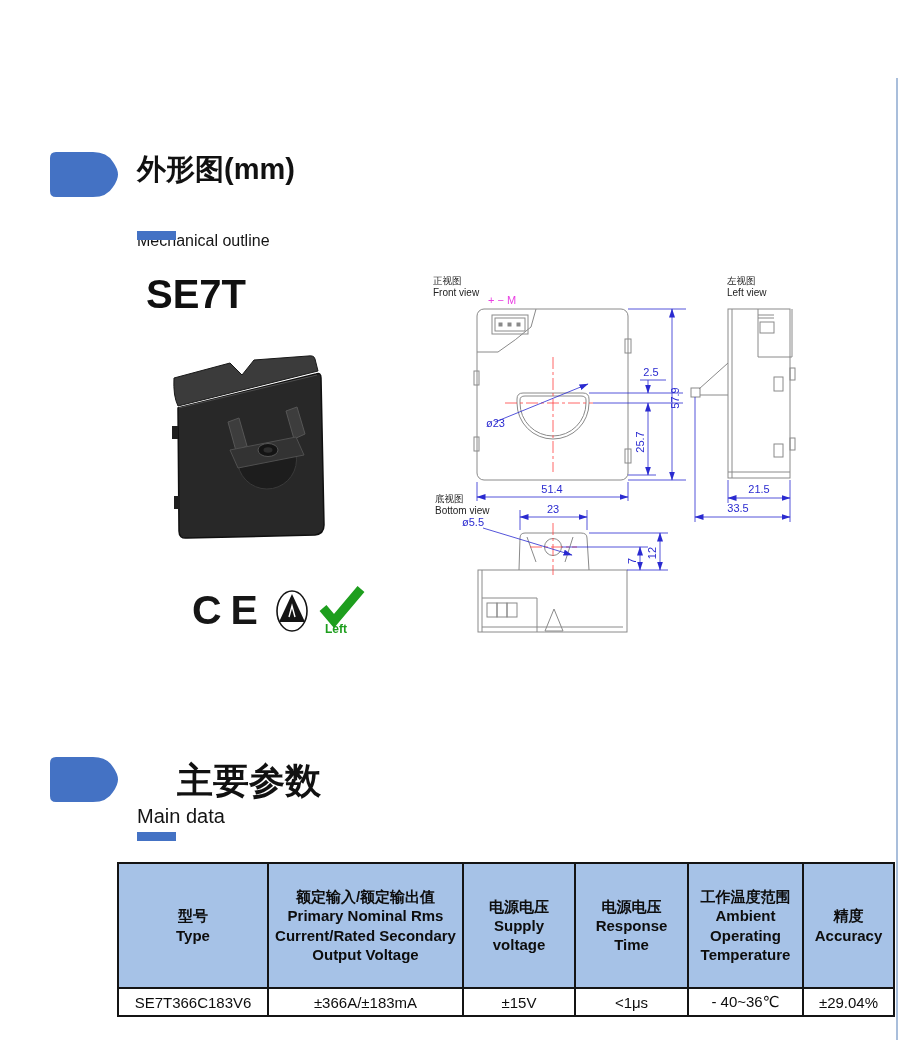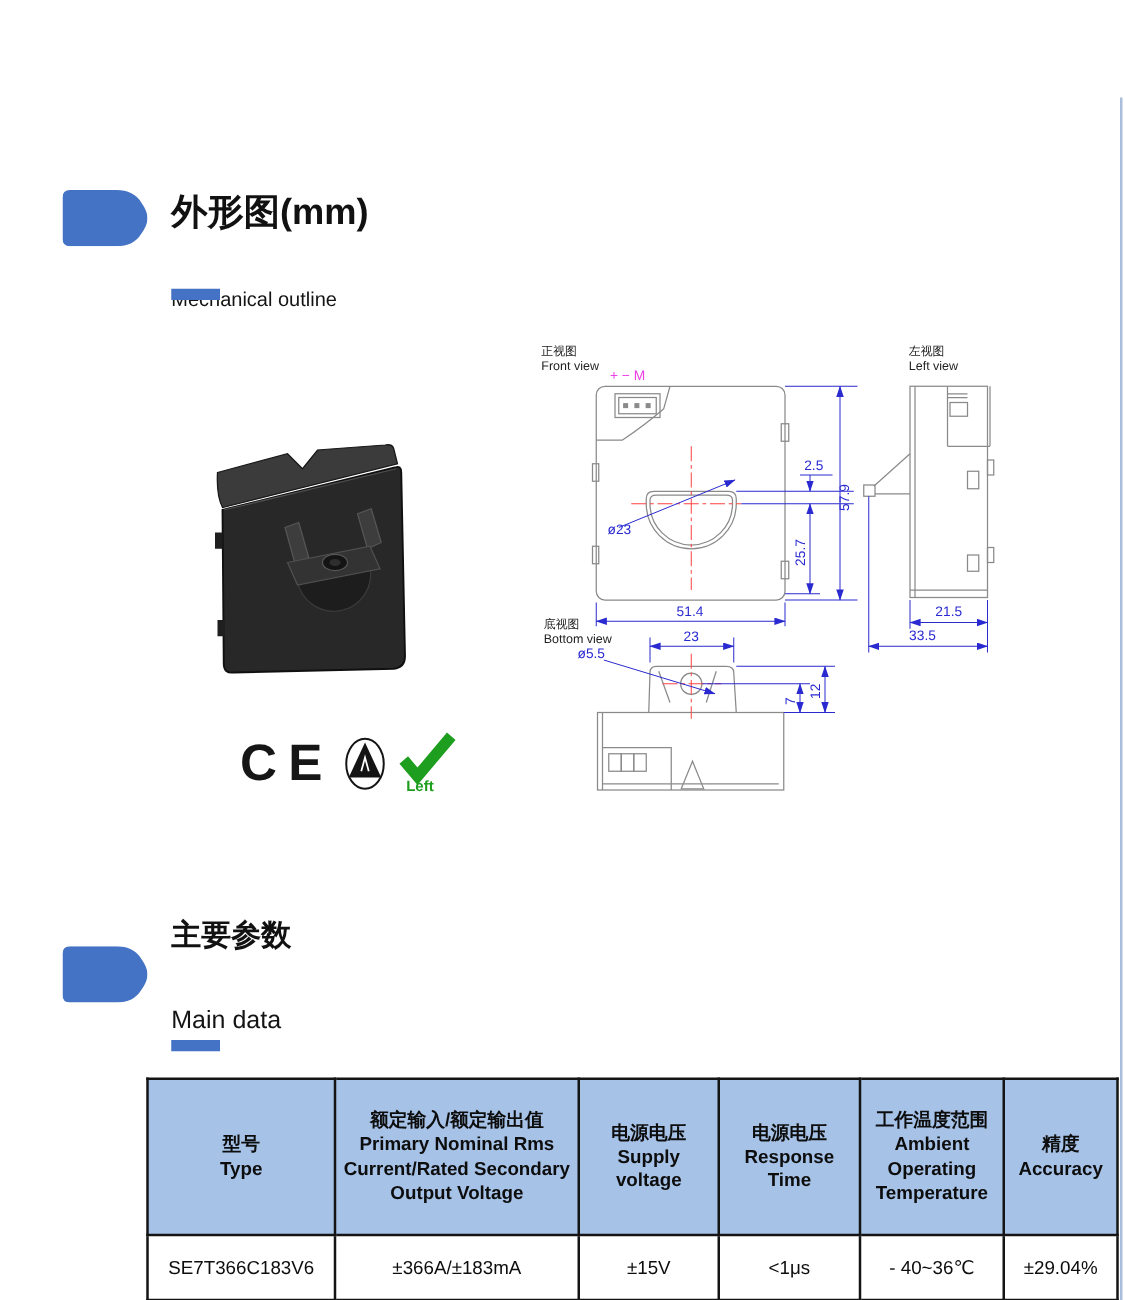--- a/index.html
+++ b/index.html
@@ -6,52 +6,53 @@
   body{font-family:"Liberation Sans","DejaVu Sans",sans-serif;}
   #page{position:relative;width:900px;height:1040px;background:#fff;overflow:hidden;}
   .blob{position:absolute;}
   .sec-title{position:absolute;left:137px;font-weight:bold;color:#111;letter-spacing:0px;}
   .sec-sub{position:absolute;left:137px;color:#141414;}
   .sec-bar{position:absolute;left:137px;width:39px;height:9px;background:#4472C4;}
 
   #title1{top:150px;font-size:29px;}
   #sub1{top:203px;font-size:16px;margin-top:29px;}
   #bar1{top:231px;}
-  #title2{top:732px;font-size:24px;}
+  #title2{top:757px;font-size:36px;margin-left:40px;}
   #sub2{top:805px;font-size:20px;}
   #bar2{top:832px;}
 
   #model-name{position:absolute;left:146px;top:272px;font-size:40px;font-weight:bold;color:#101010;}
 
   #cert-row{position:absolute;left:192px;top:568px;display:flex;align-items:center;gap:5px;height:60px;margin-top:12px;}
   #ce-text{font-size:41px;font-weight:800;letter-spacing:9px;color:#161616;line-height:1;}
   #rohs-wrap{position:relative;width:52px;height:52px;}
   #rohs-label{position:absolute;left:8px;bottom:0px;color:#1E9E1E;font-weight:bold;font-size:12px;}
 
   #page-border-right{position:absolute;left:896px;top:78px;width:2px;height:962px;background:#a9bedb;}
 
   
   #main-table{position:absolute;left:117px;top:862px;border-collapse:collapse;table-layout:fixed;width:776px;}
   #main-table th,#main-table td{border:2px solid #141414;text-align:center;vertical-align:middle;color:#0d0d0d;}
   #main-table th{background:#A6C2E7;font-weight:bold;font-size:15px;line-height:1.28;padding:4px 2px;height:115px;}
-  #main-table td{background:#fff;font-size:15px;font-weight:normal;height:24px;padding:13px 2px;}
+  #main-table td{background:#fff;font-size:15px;font-weight:normal;height:24px;padding:1px 2px;}
   .drawing-text{fill:#222;}
 </style>
 </head>
 <body>
 
 <div id="page">
 
   <svg class="blob" style="left:50px;top:152px;" width="68" height="45" viewBox="0 0 68 45">
     <path d="M6 0 L43 0 Q57 0 63 10 Q68 17 68 22.5 Q68 28 63 35 Q57 45 43 45 L6 45 Q0 45 0 39 L0 6 Q0 0 6 0 Z" fill="#4472C4"></path>
   </svg>
   <div id="title1" class="sec-title">外形图(mm)</div>
   <div id="sub1" class="sec-sub">Mechanical outline</div>
   <div id="bar1" class="sec-bar"></div>
 
+  <div id="model-name">SE7T</div>
 
   <svg style="position:absolute;left:158px;top:338px;" width="190" height="212" viewBox="0 0 190 212">
     <path d="M16 40 L72 25 L84 37 L96 22 L150 18 Q156 17 157 21 L160 33 L20 68 Q15 58 16 40 Z" fill="#3b3b3b" stroke="#181818" stroke-width="1"></path>
     <path d="M20 70 L158 36 Q163 34 163 40 L166 187 Q166 196 157 197 L29 200 Q21 201 21 193 Z" fill="#282828" stroke="#101010" stroke-width="1.5"></path>
     <line x1="21" y1="70" x2="159" y2="37" stroke="#4f4f4f" stroke-width="1"></line>
     <rect x="14" y="88" width="6" height="13" fill="#1f1f1f"></rect>
     <rect x="16" y="158" width="6" height="13" fill="#1f1f1f"></rect>
     <path d="M80 127 A29 29 0 0 0 138 116 Z" fill="#1d1d1d" stroke="#3a3a3a" stroke-width="1"></path>
     <polygon points="70,84 81,80 89,108 78,113" fill="#3d3d3d" stroke="#565656" stroke-width="1"></polygon>
     <polygon points="128,73 139,69 147,96 136,101" fill="#3d3d3d" stroke="#565656" stroke-width="1"></polygon>

